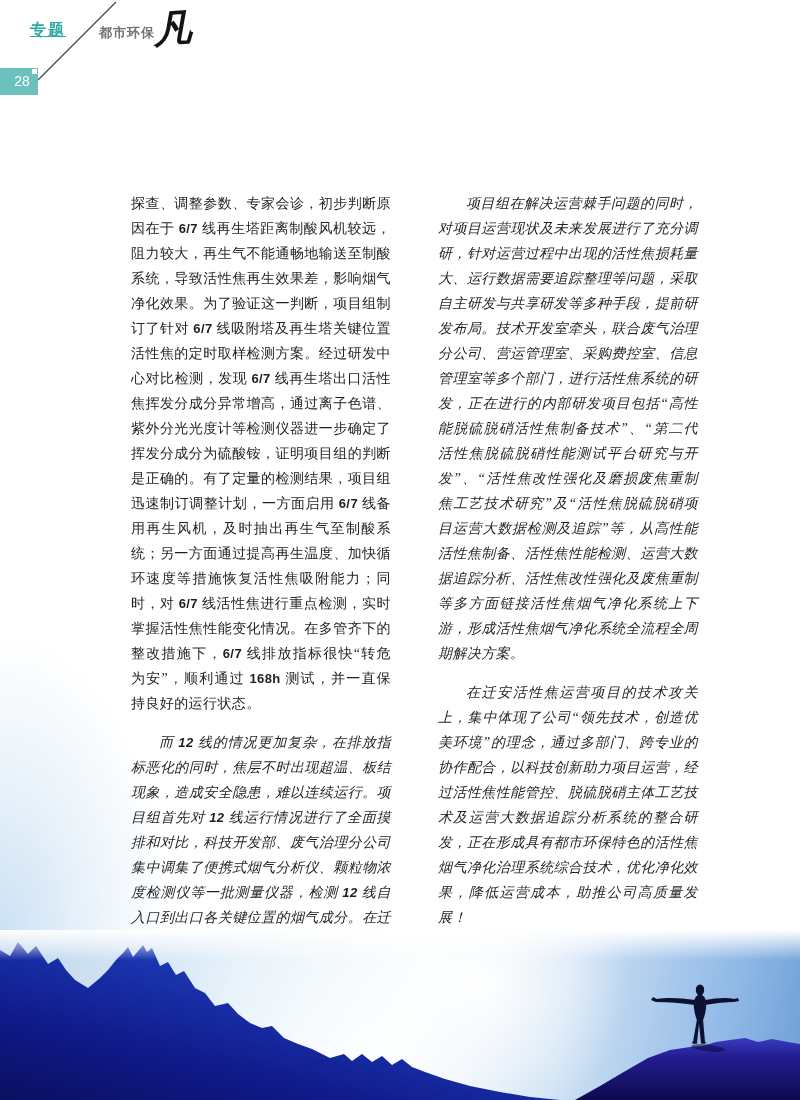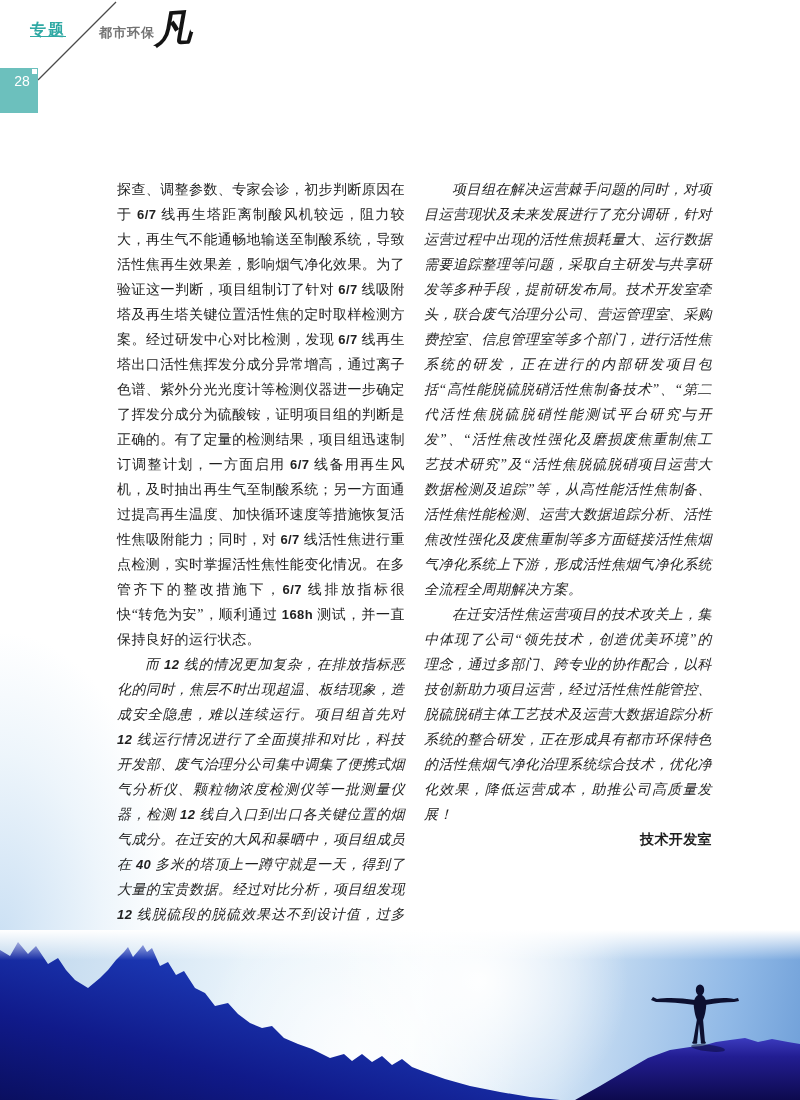--- a/index.html
+++ b/index.html
@@ -21,37 +21,37 @@
   }
   .hdr-mark{
     position:absolute;left:153px;top:6px;
     font-size:38px;line-height:46px;color:#141414;
     font-style:italic;font-weight:bold;
     font-family:"DejaVu Serif",serif;
     transform:rotate(-4deg);
   }
   .hdr-line{position:absolute;left:0;top:0;}
   .pagenum-box{
-    position:absolute;left:0;top:68px;width:38px;height:45px;
+    position:absolute;left:0;top:68px;width:38px;height:27px;
     background:#6cc0bd;color:#ffffff;
     font-family:"Liberation Sans","DejaVu Sans",sans-serif;
     font-size:14px;line-height:27px;text-align:center;
     padding-left:6px;box-sizing:border-box;
   }
   .pagenum-notch{
     position:absolute;left:32px;top:69px;width:5px;height:5px;background:#ffffff;
   }
   
   .article{
     position:absolute;left:117px;top:177px;width:595px;
     display:flex;gap:19px;
   }
   .col{width:288px;}
   .col p{
-    margin:0;font-size:14px;line-height:25px;color:#1f1f1f;
+    margin:14px;font-size:14px;line-height:25px;color:#1f1f1f;
     text-align:justify;text-justify:inter-ideograph;
     letter-spacing:0.4px;
   }
   .col p.indent{text-indent:2em;font-style:italic;}
   .col p b{
     font-family:"Liberation Sans","DejaVu Sans",sans-serif;
     font-weight:bold;font-size:13px;
   }
   .signature{
     text-align:right !important;

